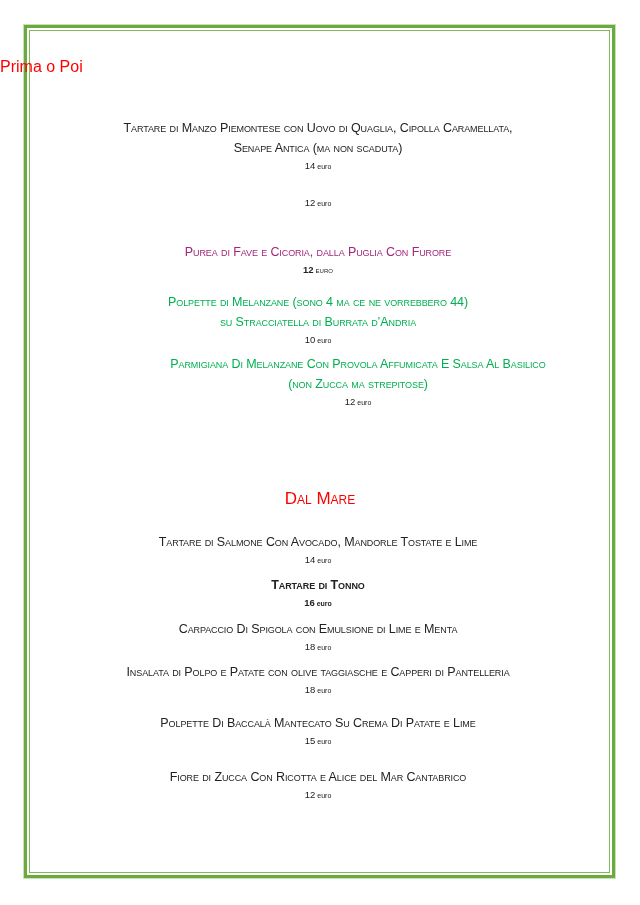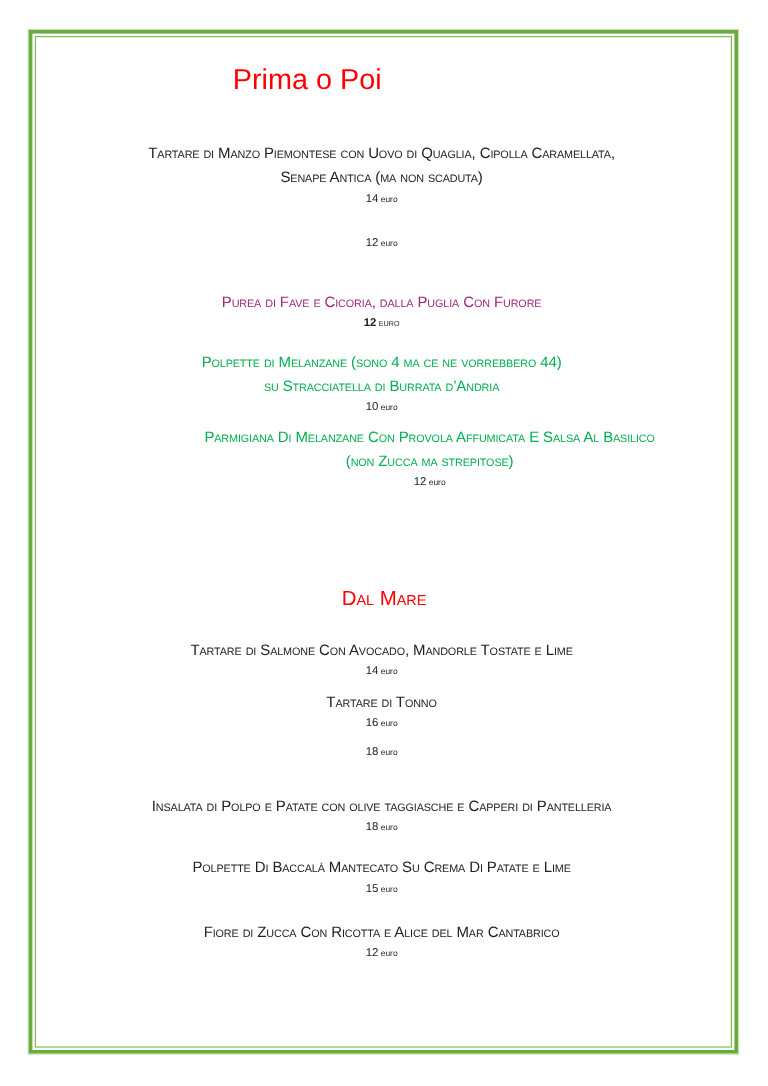--- a/index.html
+++ b/index.html
@@ -29,23 +29,23 @@
       top: 2px;
       right: 2px;
       bottom: 2px;
       border: 1px solid #7cbb55;
     }
     .title {
       position: absolute;
       left: 0;
       width: 512px;
       top: 55px;
-      font-size: 24px;
+      font-size: 16px;
       color: #ff0000;
-      text-align: center;
+      text-align: left;
       line-height: 24px;
     }
     .section-title {
       position: absolute;
       left: 0;
       width: 640px;
       top: 488px;
       font-size: 17px;
       color: #ff0000;
       text-align: center;
@@ -147,30 +147,33 @@
 
 <div class="item" style="top:532px;">
   <div class="item-name c-dark">
     <div>Tartare di Salmone Con Avocado, Mandorle Tostate e Lime</div>
   </div>
   <div class="item-price">
     <span>14</span><span class="unit">euro</span>
   </div>
 </div>
 
-<div class="item" style="top:575px;">
+<div class="item" style="top:575px;font-weight:bold;">
   <div class="item-name c-dark">
     <div>Tartare di Tonno</div>
   </div>
   <div class="item-price">
     <span>16</span><span class="unit">euro</span>
   </div>
 </div>
 
 <div class="item" style="top:619px;">
+  <div class="item-name c-dark">
+    <div>Carpaccio Di Spigola con Emulsione di Lime e Menta</div>
+  </div>
   <div class="item-price">
     <span>18</span><span class="unit">euro</span>
   </div>
 </div>
 
 <div class="item" style="top:662px;">
   <div class="item-name c-dark">
     <div>Insalata di Polpo e Patate con olive taggiasche e Capperi di Pantelleria</div>
   </div>
   <div class="item-price">

